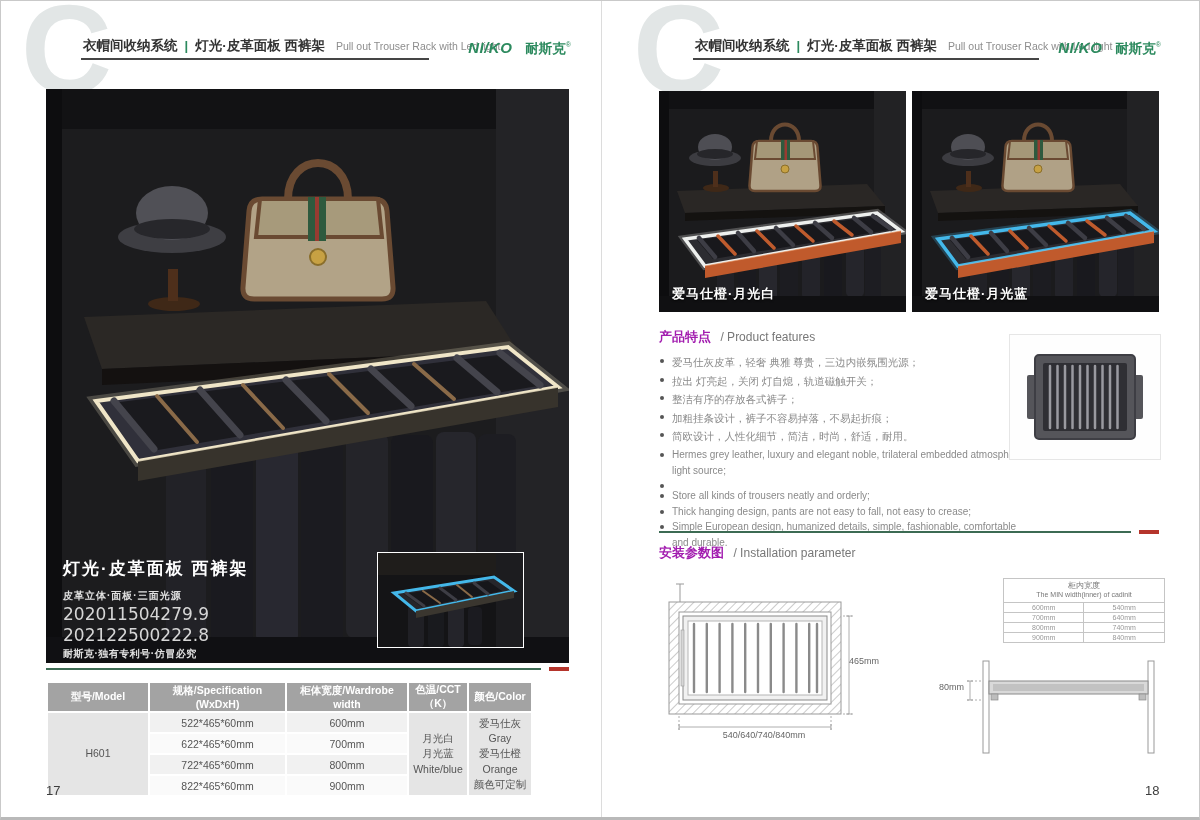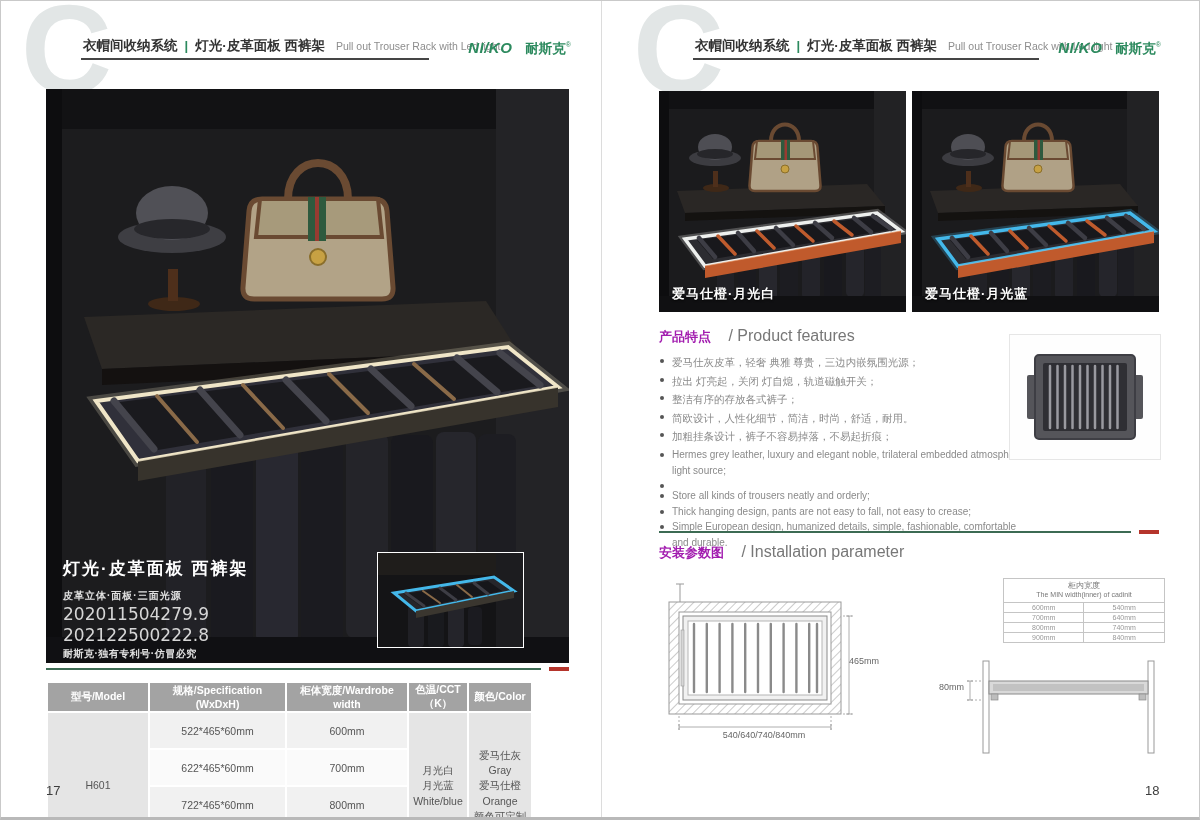--- a/index.html
+++ b/index.html
@@ -48,32 +48,32 @@
   
   .divider{position:absolute;height:5px;}
   .div-left{left:45px;top:666px;width:523px;}
   .div-right{left:658px;top:529px;width:500px;}
   .divider .g{position:absolute;left:0;right:28px;top:1px;height:2px;background:#3c6b53;}
   .divider .r{position:absolute;right:0;top:0;width:20px;height:4px;background:#b5352c;}
 
   
   .spec-table{position:absolute;left:45px;top:680px;border-collapse:separate;border-spacing:2px;font-size:10.5px;}
   .spec-table th{background:#a3a3a3;color:#fff;font-weight:bold;height:22px;padding:0 4px;font-size:10.5px;}
-  .spec-table td{text-align:center;color:#555;height:35px;padding:0 3px;}
+  .spec-table td{text-align:center;color:#555;height:19px;padding:0 3px;}
   .spec-table .w-model{width:100px;text-align:center;} .spec-table .w-spec{width:135px;}
   .spec-table .w-wid{width:120px;} .spec-table .w-cct{width:58px;} .spec-table .w-col{width:62px;}
   .spec-table td.odd{background:#f1f1f1;} .spec-table td.even{background:#fafafa;}
   .spec-table td.span{background:#e5e5e5;line-height:1.45;}
   .pagenum{position:absolute;top:782px;font-size:13px;color:#3d3d3d;}
   .pn-left{left:45px;} .pn-right{left:1144px;}
 
   
   .sec-title{position:absolute;white-space:nowrap;z-index:2;}
   .sec-title .cn{font-size:13px;font-weight:bold;color:#a21caf;}
-  .sec-title .en{font-size:16px;color:#777;margin-left:13px;}
+  .sec-title .en{font-size:12px;color:#777;margin-left:5px;}
   .ft-title{left:658px;top:326px;}
   .blist{position:absolute;left:658px;margin:0;padding:0;list-style:none;}
   .blist li{display:flex;align-items:flex-start;color:#8a8a8a;}
   .blist .dot{width:4px;height:4px;border-radius:50%;background:#555;margin:6px 8px 0 1px;flex:none;}
   .blist-cn{top:352px;width:345px;font-size:10.5px;}
   .blist-cn li{line-height:18.5px;}
   .blist-en{top:446px;width:375px;font-size:10px;}
   .blist-en li{line-height:15.5px;}
   .thumb{position:absolute;left:1008px;top:333px;width:152px;height:126px;border:1px solid #e6e6e6;background:#fefefe;}
 
@@ -372,25 +372,25 @@
     <li>
         <span class="dot"></span>
         <span>拉出 灯亮起，关闭 灯自熄，轨道磁触开关；</span>
       </li>
     <li>
         <span class="dot"></span>
         <span>整洁有序的存放各式裤子；</span>
       </li>
     <li>
         <span class="dot"></span>
+        <span>加粗挂条设计，裤子不容易掉落，不易起折痕；</span>
+      </li>
+    <li>
+        <span class="dot"></span>
         <span>简欧设计，人性化细节，简洁，时尚，舒适，耐用。</span>
-      </li>
-    <li>
-        <span class="dot"></span>
-        <span>加粗挂条设计，裤子不容易掉落，不易起折痕；</span>
       </li>
   </ul>
   <ul class="blist blist-en">
     <li>
         <span class="dot"></span>
         <span>Hermes grey leather, luxury and elegant noble, trilateral embedded atmosphere light source;</span>
       </li>
     <li>
         <span class="dot"></span>
       </li>

